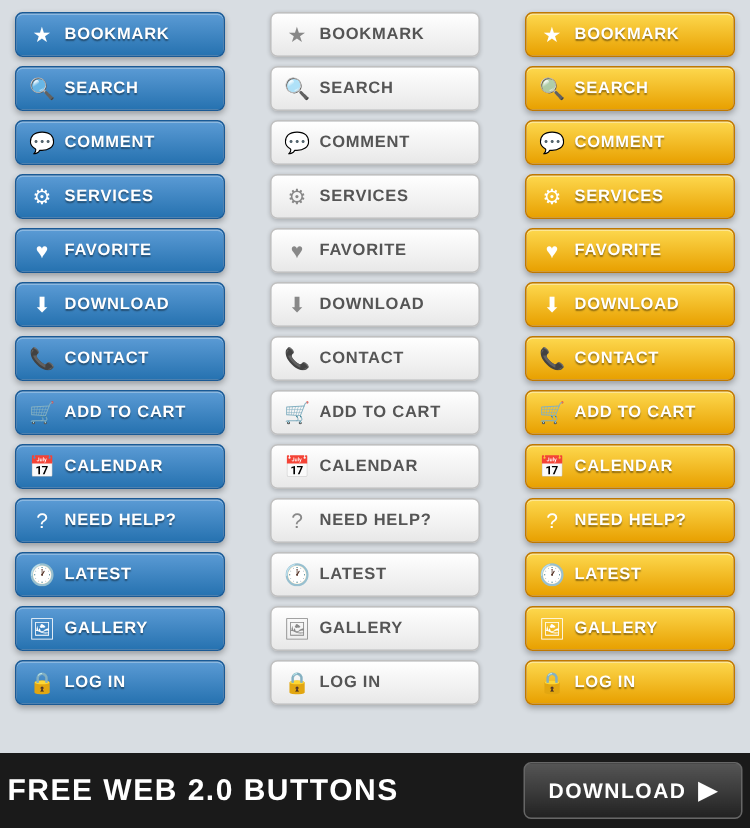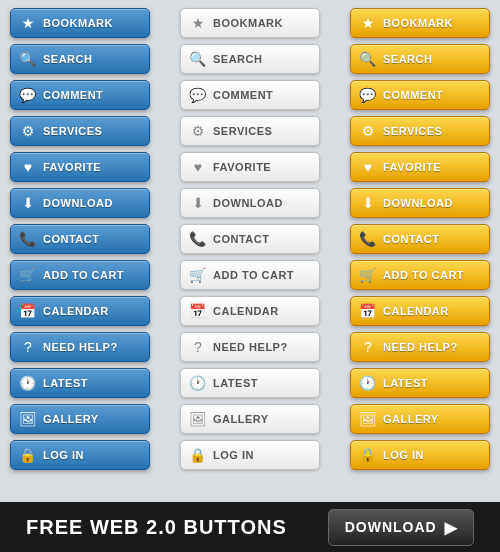--- a/index.html
+++ b/index.html
@@ -109,21 +109,21 @@
     .footer {
       position: absolute;
       bottom: 0;
       left: 0;
       width: 500px;
       height: 50px;
       background: #1a1a1a;
       display: flex;
       align-items: center;
       justify-content: space-between;
-      padding: 0 26px;
+      padding: 0 5px;
     }
 
     .footer-title {
       color: #fff;
       font-size: 20px;
       font-weight: bold;
       letter-spacing: 1px;
     }
 
     .footer-download {

